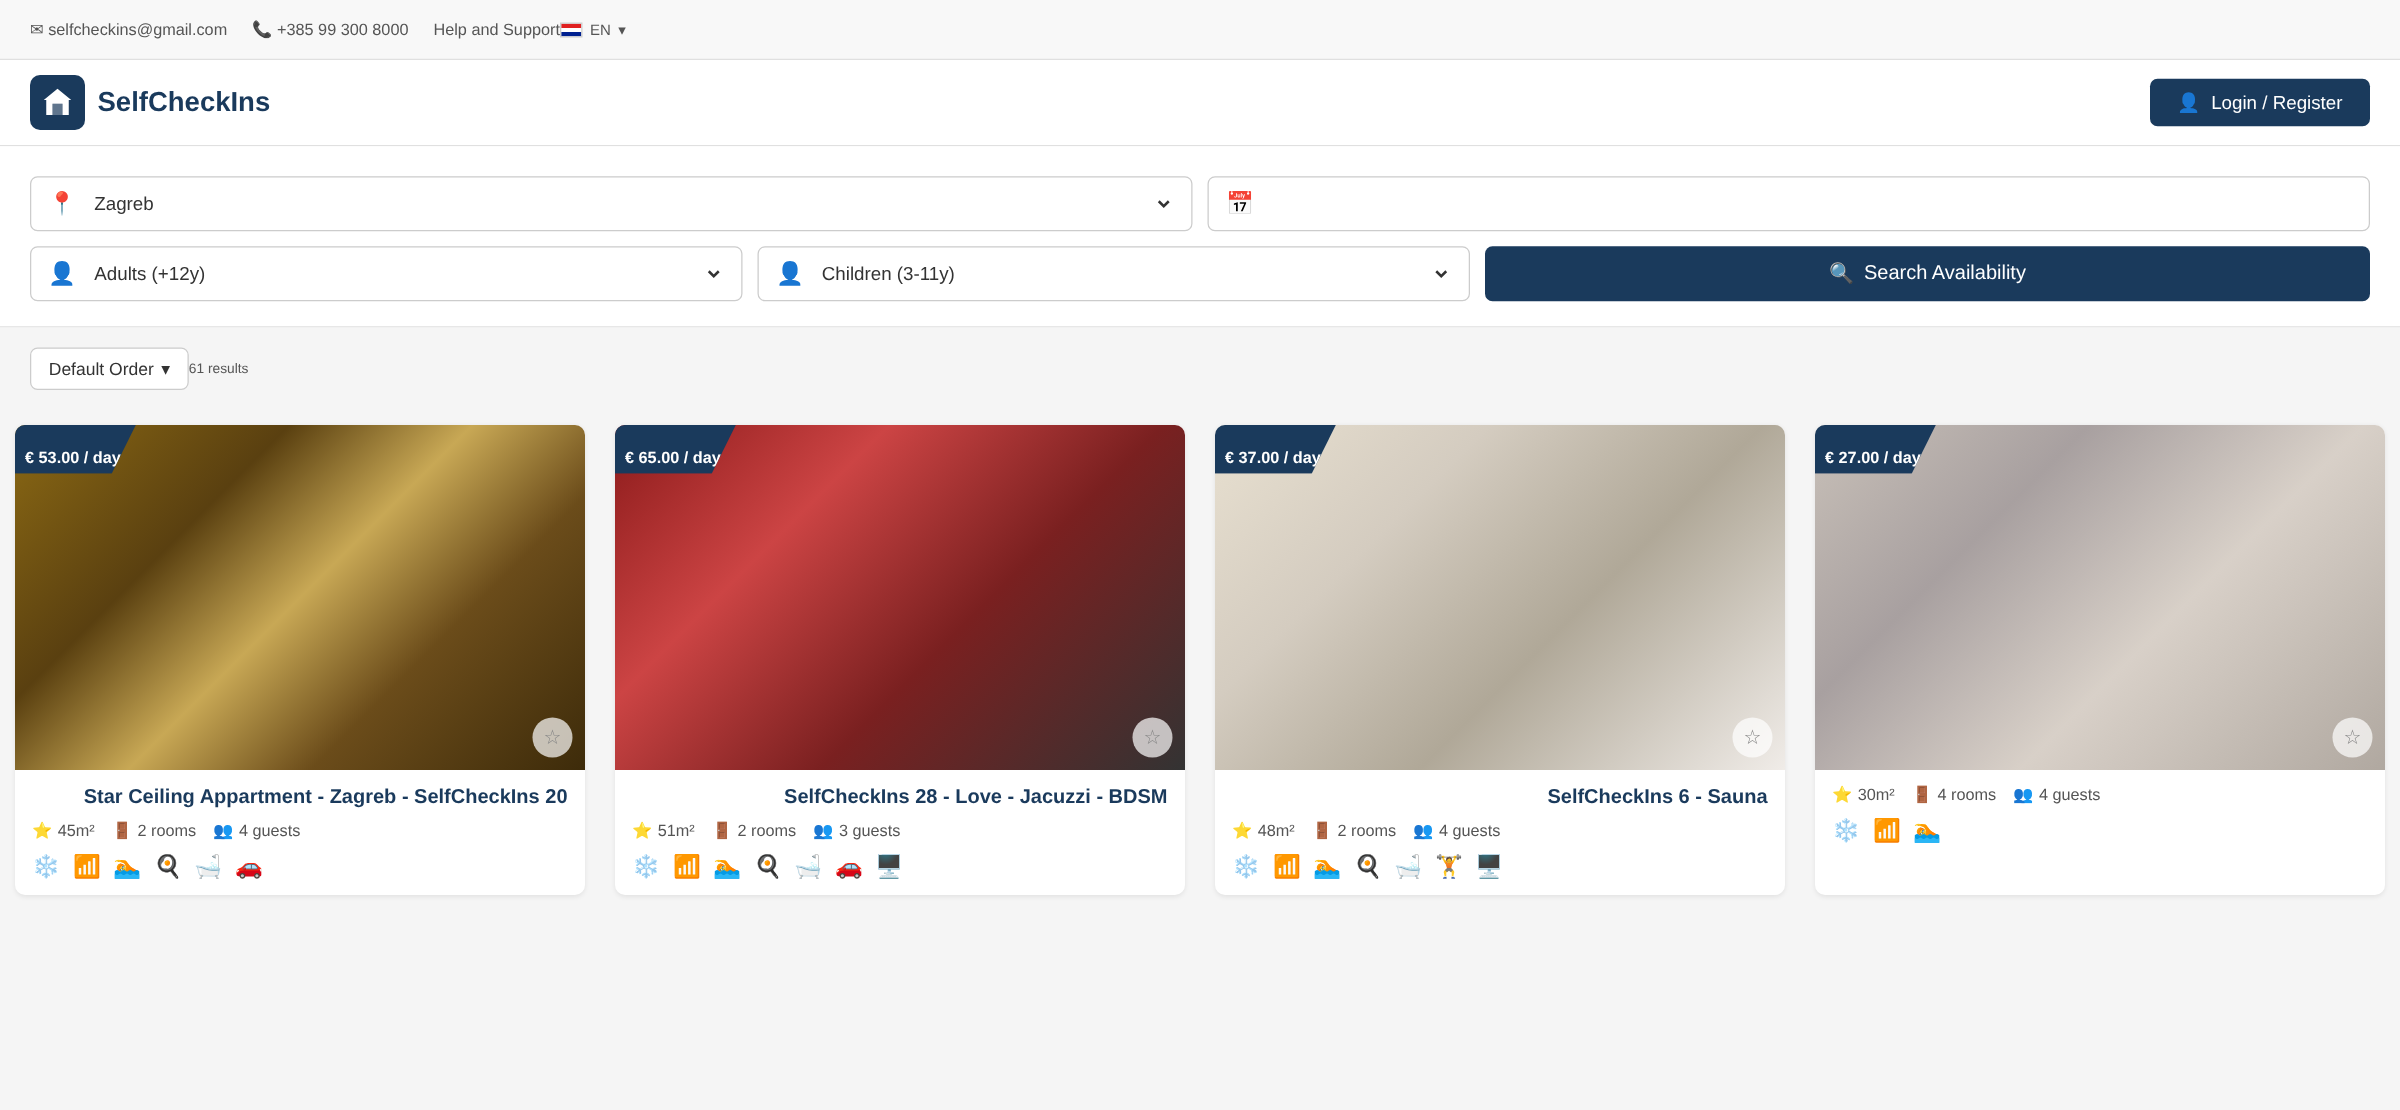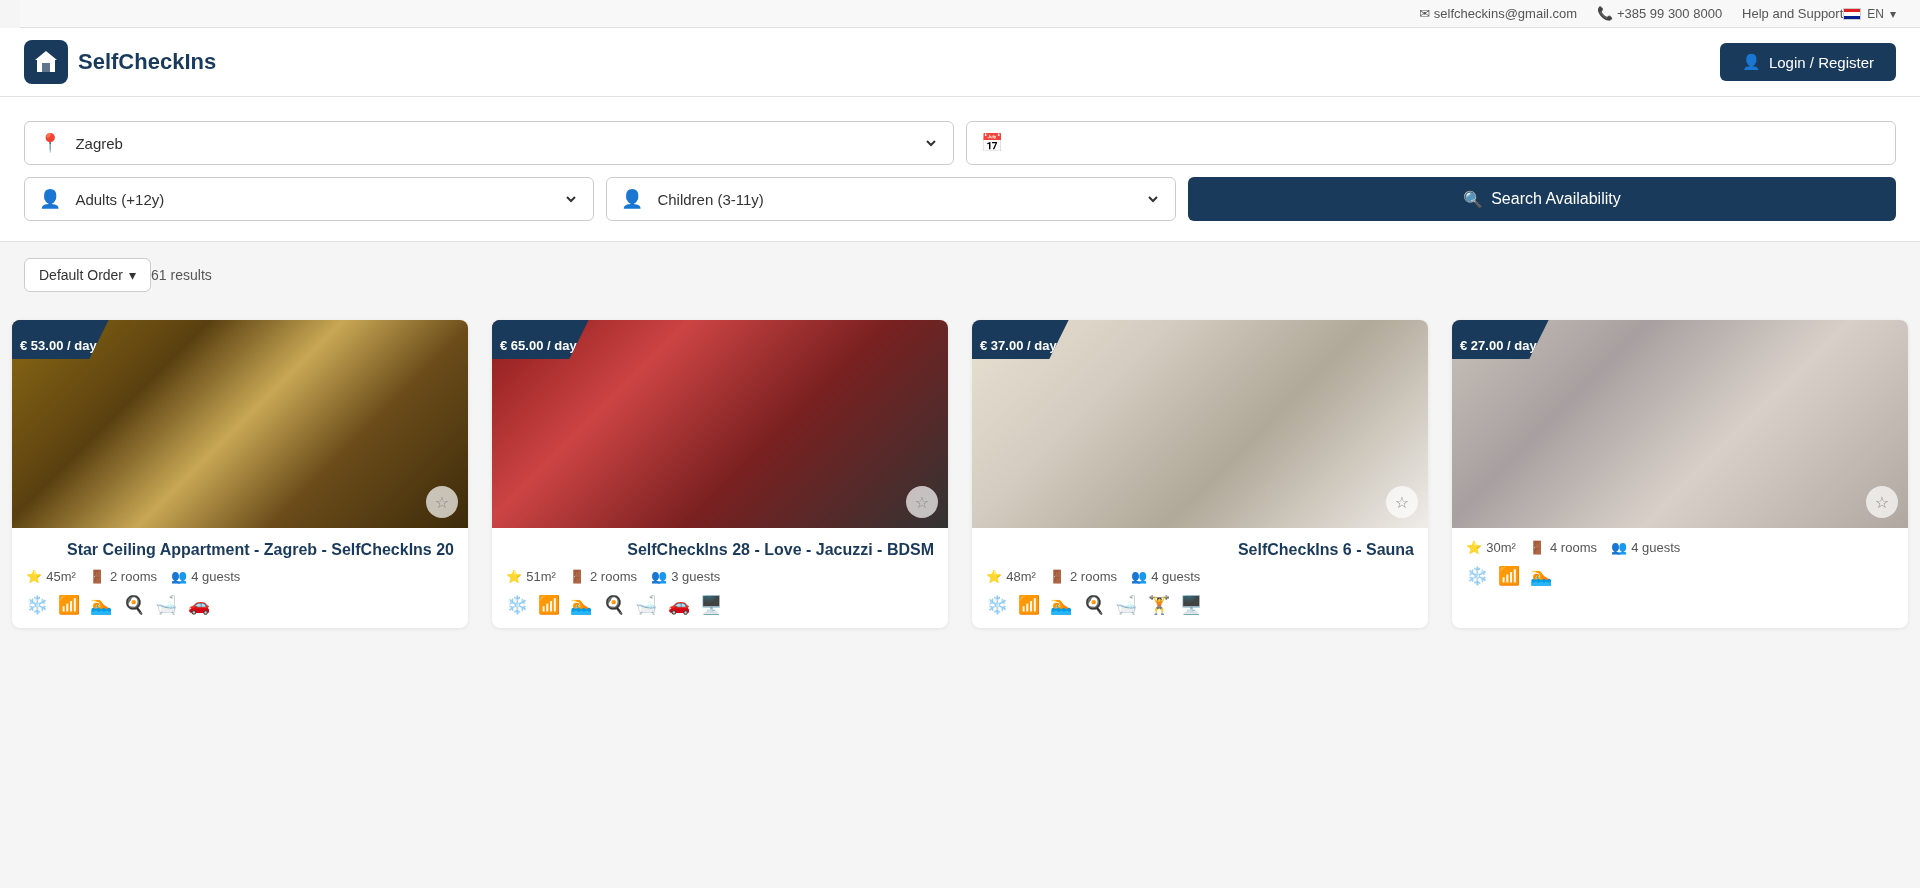--- a/index.html
+++ b/index.html
@@ -2,27 +2,26 @@
 <html><head>
   <meta charset="utf-8">
   <style>
     * { box-sizing: border-box; margin: 0; padding: 0; }
     body { font-family: -apple-system, BlinkMacSystemFont, 'Segoe UI', sans-serif; background: #f5f5f5; color: #333; }
 
     
     .topbar {
       background: #f8f8f8;
       border-bottom: 1px solid #e0e0e0;
-      padding: 6px 24px;
+      padding: 16px 24px;
       display: flex;
       align-items: center;
-      justify-content: flex-end;
+      justify-content: flex-start;
       font-size: 13px;
       color: #555;
-      margin-left: 20px;
     }
     .topbar-left { display: flex; align-items: center; gap: 20px; }
     .topbar-right { display: flex; align-items: center; gap: 6px; font-size: 12px; }
     .topbar a { color: #555; text-decoration: none; }
 
     
     .header {
       background: #fff;
       border-bottom: 1px solid #e0e0e0;
       padding: 12px 24px;
@@ -96,41 +95,41 @@
     }
     .order-dropdown {
       display: flex; align-items: center; gap: 6px;
       background: #fff;
       border: 1px solid #ccc;
       border-radius: 6px;
       padding: 8px 14px;
       font-size: 14px;
       cursor: pointer;
     }
-    .results-count { font-size: 14px; color: #555; }
+    .results-count { font-size: 11px; color: #555; }
 
     
     .property-grid {
       display: grid;
       grid-template-columns: repeat(4, 1fr);
       gap: 0;
       padding: 0 0 24px;
       background: #f5f5f5;
     }
     .property-card {
       background: #fff;
       margin: 12px;
       border-radius: 8px;
       overflow: hidden;
       box-shadow: 0 1px 4px rgba(0,0,0,0.08);
       cursor: pointer;
     }
     .property-image-wrap {
       position: relative;
-      height: 208px;
+      height: 276px;
       overflow: hidden;
     }
     .price-badge {
       position: absolute;
       top: 0; left: 0;
       background: #1a3a5c;
       color: #fff;
       font-size: 13px;
       font-weight: 600;
       padding: 18px 12px 6px 8px;

